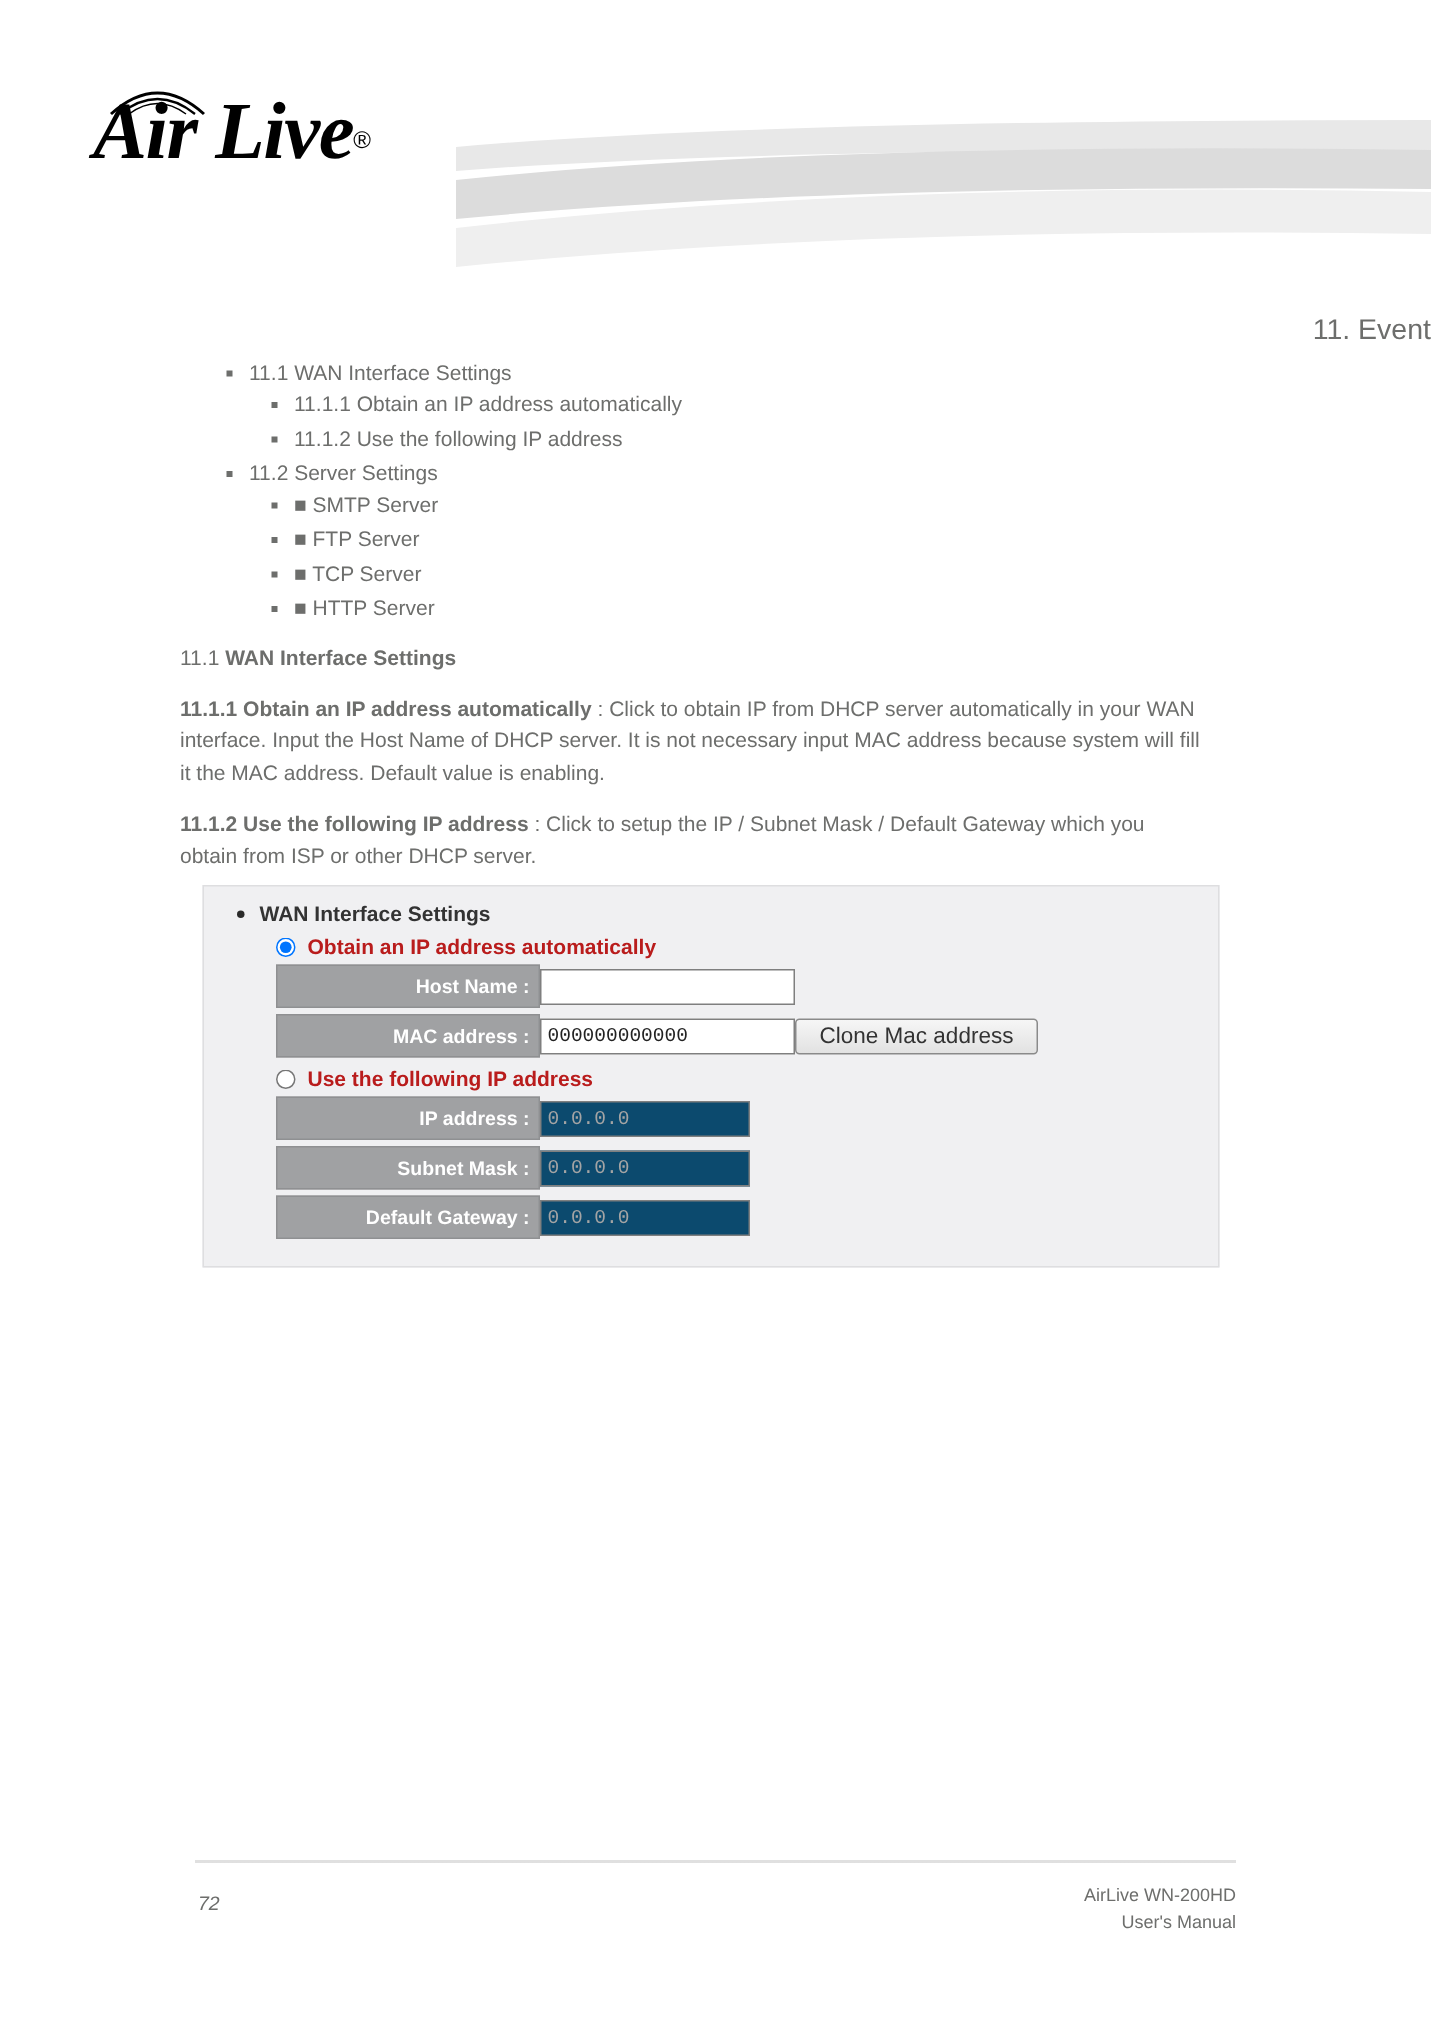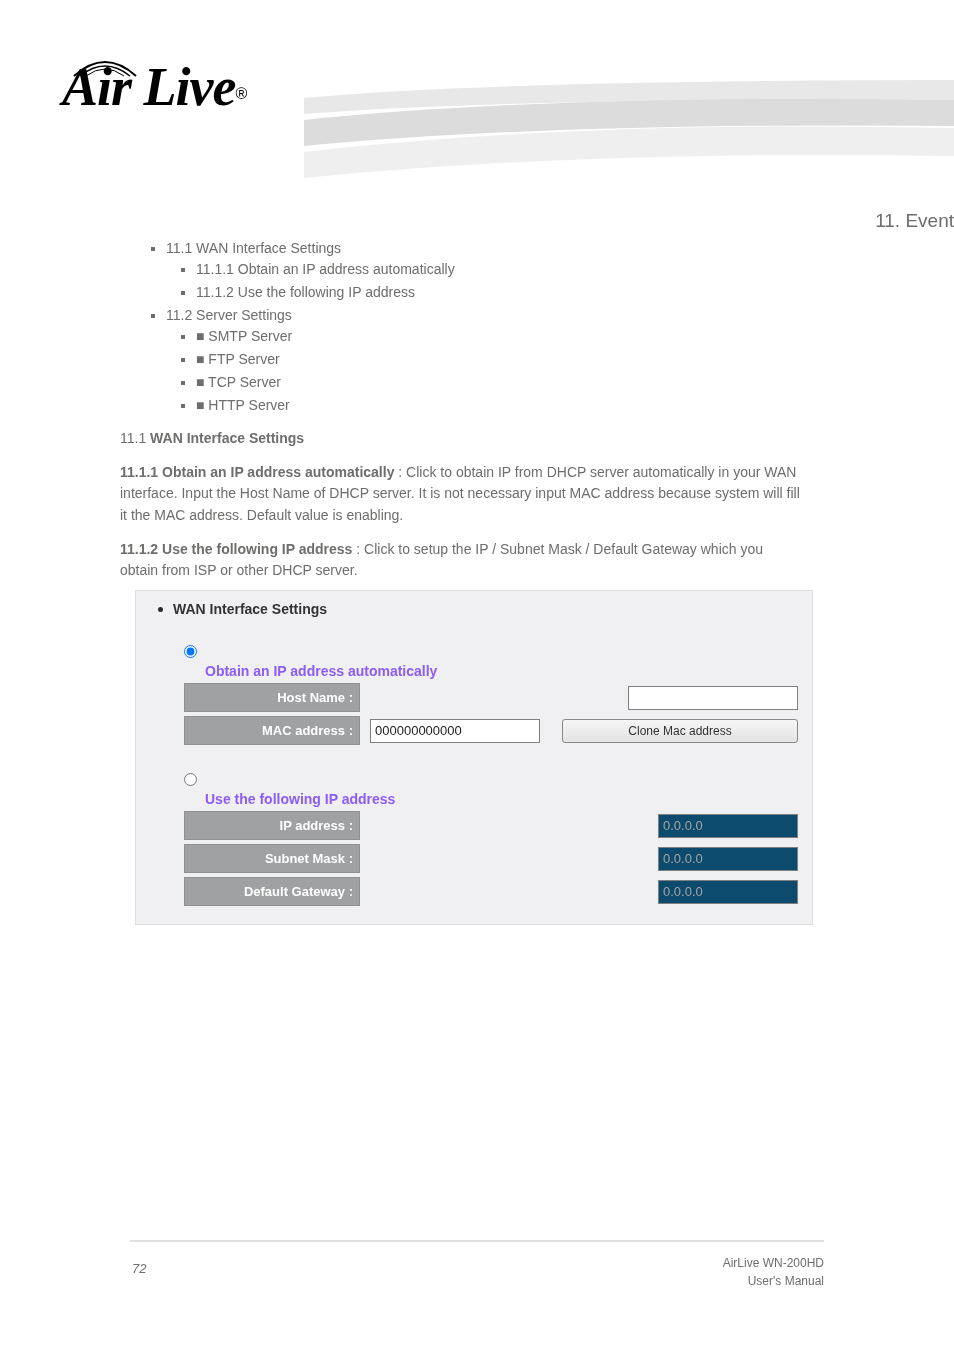--- a/index.html
+++ b/index.html
@@ -19,29 +19,29 @@
 
 .body-text { margin: 12px 0 0 120px; width: 680px; color: #6d6e6c; font-size: 14px; line-height: 1.55; }
 .body-text .bold { font-weight: bold; }
 
 .panel { margin: 8px 0 0 135px; width: 678px; background: #f0f0f2; border: 1px solid #dedee0; padding: 10px 14px 18px 14px; }
 .panel-title-row { display: flex; align-items: center; }
 .panel-bullet { width: 5px; height: 5px; background: #2a2a2a; border-radius: 50%; margin: 0 10px 0 8px; }
 .panel-title { font-weight: bold; font-size: 14px; color: #333; }
 .radio-row { display: flex; align-items: center; margin: 6px 0 2px 34px; }
 .radio-row input { margin-right: 8px; }
-.radio-row label { font-weight: bold; font-size: 14px; color: #8b5cf6; margin-top: 40px; }
+.radio-row label { font-weight: bold; font-size: 14px; color: #b91c1c; }
 
 .fields { margin-left: 34px; }
-.field-row { display: flex; align-items: center; margin: 4px 0 0 0; justify-content: space-between; }
+.field-row { display: flex; align-items: center; margin: 4px 0 0 0; }
 .field-label { width: 176px; text-align: right; background: #a0a1a3; color: #fff; font-weight: bold; font-size: 13px; padding: 6px 6px; border: 1px solid #8f9092; }
 .field-input-wrap { margin-left: 0; }
-.field-input { width: 170px; height: 24px; font-size: 13px; padding: 2px 4px; border: 1px solid #7f7f7f; background: #fff; font-family: Liberation Sans, sans-serif; color: #222; }
+.field-input { width: 170px; height: 24px; font-size: 13px; padding: 2px 4px; border: 1px solid #7f7f7f; background: #fff; font-family: Liberation Mono, monospace; color: #222; }
 .field-input.disabled { color: #a4a4a4; background: #0c4a6e; }
-.clone-btn { margin-left: 12px; width: 236px; height: 24px; background: linear-gradient(#f6f6f6, #e2e2e2); border: 1px solid #8a8a8a; border-radius: 3px; font-size: 12px; color: #333; cursor: pointer; }
+.clone-btn { margin-left: 0; width: 162px; height: 24px; background: linear-gradient(#f6f6f6, #e2e2e2); border: 1px solid #8a8a8a; border-radius: 3px; font-size: 15px; color: #333; cursor: pointer; }
 
 .footer-sep { position: absolute; bottom: 108px; left: 130px; width: 694px; height: 2px; background: linear-gradient(90deg, rgba(30,30,30,0.25), rgba(30,30,30,0.25)); opacity: 0.55; }
 .footer-page { position: absolute; bottom: 74px; left: 132px; font-size: 13px; color: #6d6e6c; font-style: italic; }
 .footer-brand { position: absolute; bottom: 60px; right: 130px; text-align: right; font-size: 12px; color: #6d6e6c; line-height: 1.45; }
 </style>
 </head>
 <body>
 
 <div class="header">
   <svg class="header-bg" preserveAspectRatio="none" viewBox="0 0 650 100">

